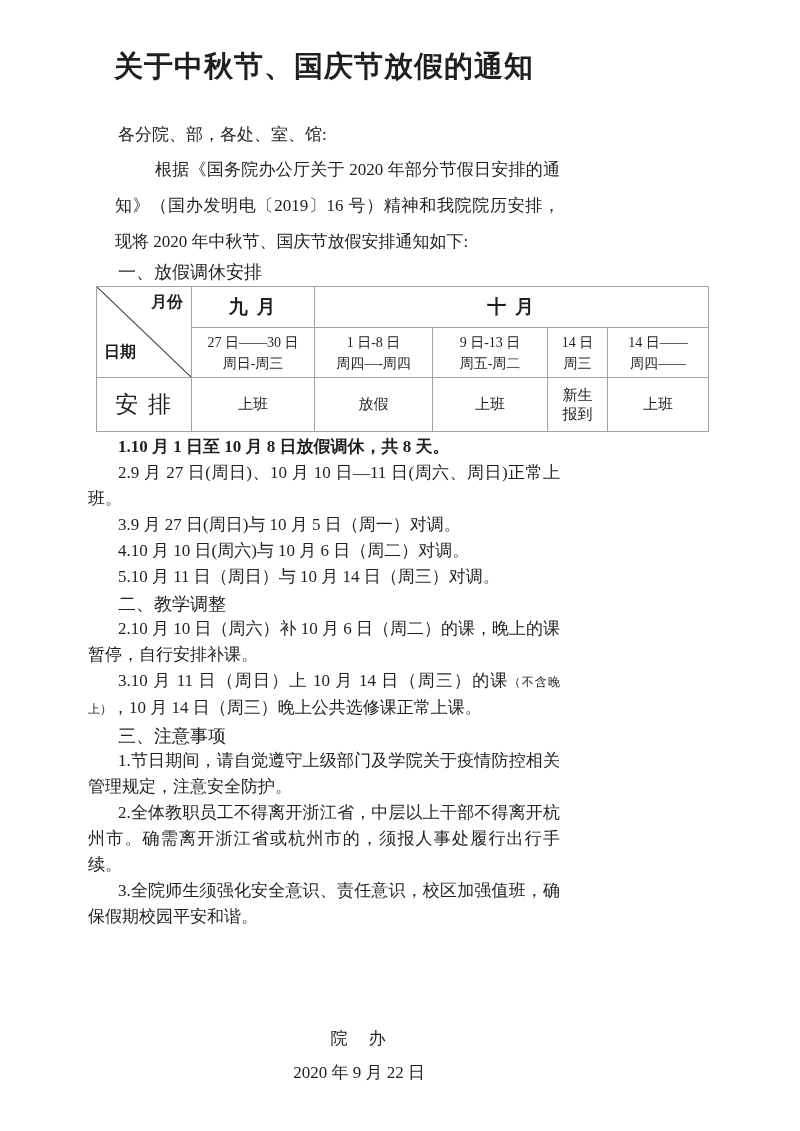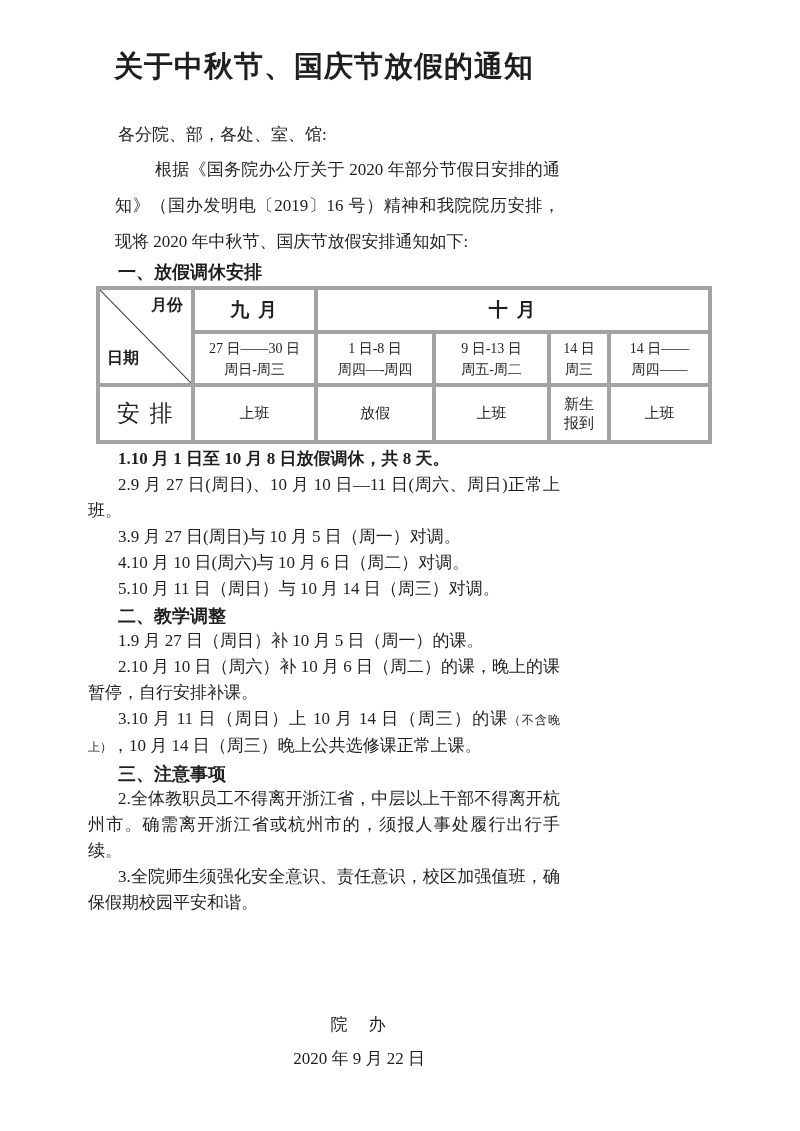--- a/index.html
+++ b/index.html
@@ -30,32 +30,32 @@
   }
   .intro {
     font-size: 17px;
     line-height: 36px;
     margin: 0 0 0 27px;
     text-indent: 40px;
     text-align: justify;
   }
   .sec-heading {
     font-size: 18px;
-    font-weight: bold;
+    font-weight: normal;
     line-height: 24px;
     margin: 0 0 0 30px;
   }
   .holiday-table {
     border-collapse: collapse;
     table-layout: fixed;
     width: 612px;
     margin: 2px 0 2px 8px;
   }
   .holiday-table td {
-    border: 4px solid #a3a3a3;
+    border: 1px solid #a3a3a3;
     text-align: center;
     vertical-align: middle;
     padding: 0;
   }
   .cell-corner { position: relative; }
   .cell-corner svg { position: absolute; top: 0; left: 0; width: 100%; height: 100%; }
   .corner-top {
     position: absolute; top: 5px; right: 8px;
     font-size: 16px; font-weight: bold;
   }
@@ -156,26 +156,26 @@
   </table>
 
   <p class="notice-item first">1.10 月 1 日至 10 月 8 日放假调休，共 8 天。</p>
   <p class="notice-item">2.9 月 27 日(周日)、10 月 10 日—11 日(周六、周日)正常上班。</p>
   <p class="notice-item">3.9 月 27 日(周日)与 10 月 5 日（周一）对调。</p>
   <p class="notice-item">4.10 月 10 日(周六)与 10 月 6 日（周二）对调。</p>
   <p class="notice-item">5.10 月 11 日（周日）与 10 月 14 日（周三）对调。</p>
 
   <h2 class="sec-heading spaced">二、教学调整</h2>
 
-  <p class="notice-item">1.9 月 27 日（周日）补 10 月 5 日（周一）的课。</p>
   <p class="notice-item">2.10 月 10 日（周六）补 10 月 6 日（周二）的课，晚上的课暂停，自行安排补课。</p>
   <p class="notice-item"><span>3.10 月 11 日（周日）上 10 月 14 日（周三）的课</span><span class="small-note">（不含晚上）</span><span>，10 月 14 日（周三）晚上公共选修课正常上课。</span></p>
 
   <h2 class="sec-heading spaced">三、注意事项</h2>
 
+  <p class="notice-item">1.节日期间，请自觉遵守上级部门及学院关于疫情防控相关管理规定，注意安全防护。</p>
   <p class="notice-item">2.全体教职员工不得离开浙江省，中层以上干部不得离开杭州市。确需离开浙江省或杭州市的，须报人事处履行出行手续。</p>
   <p class="notice-item">3.全院师生须强化安全意识、责任意识，校区加强值班，确保假期校园平安和谐。</p>
 
   <div class="signature">
     <p class="sig-name">院　办</p>
     <p class="sig-date">2020 年 9 月 22 日</p>
   </div>
 
 </div>
 

